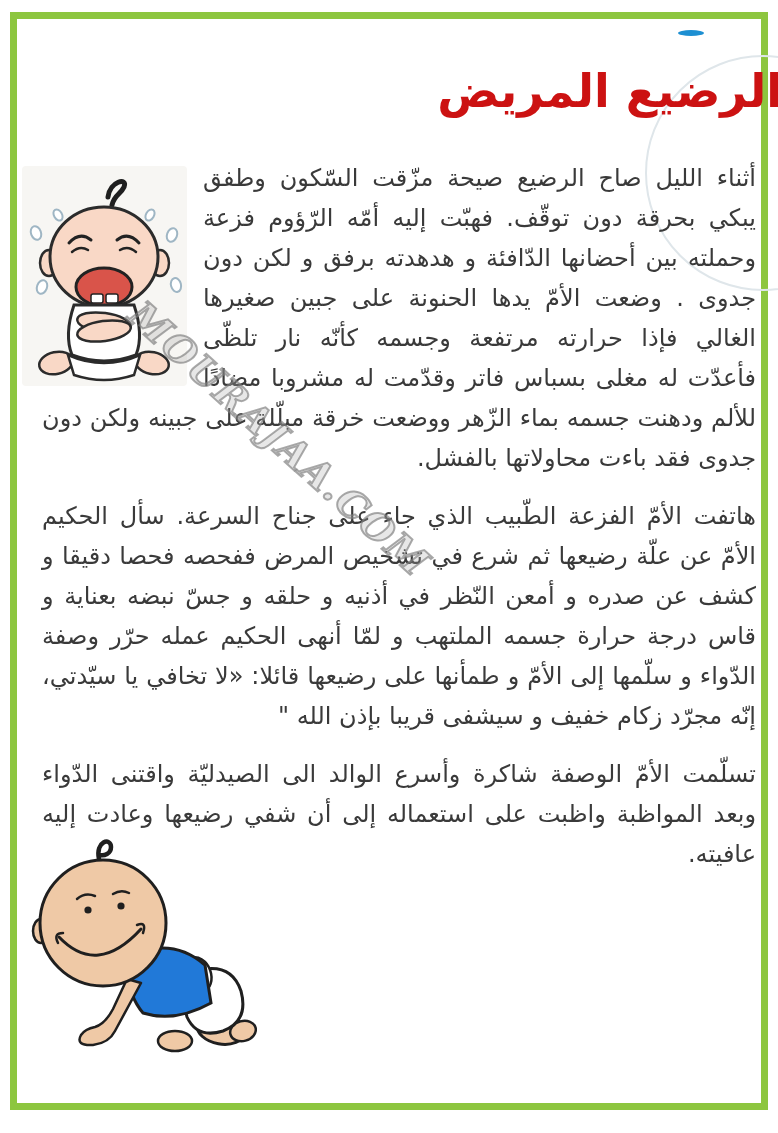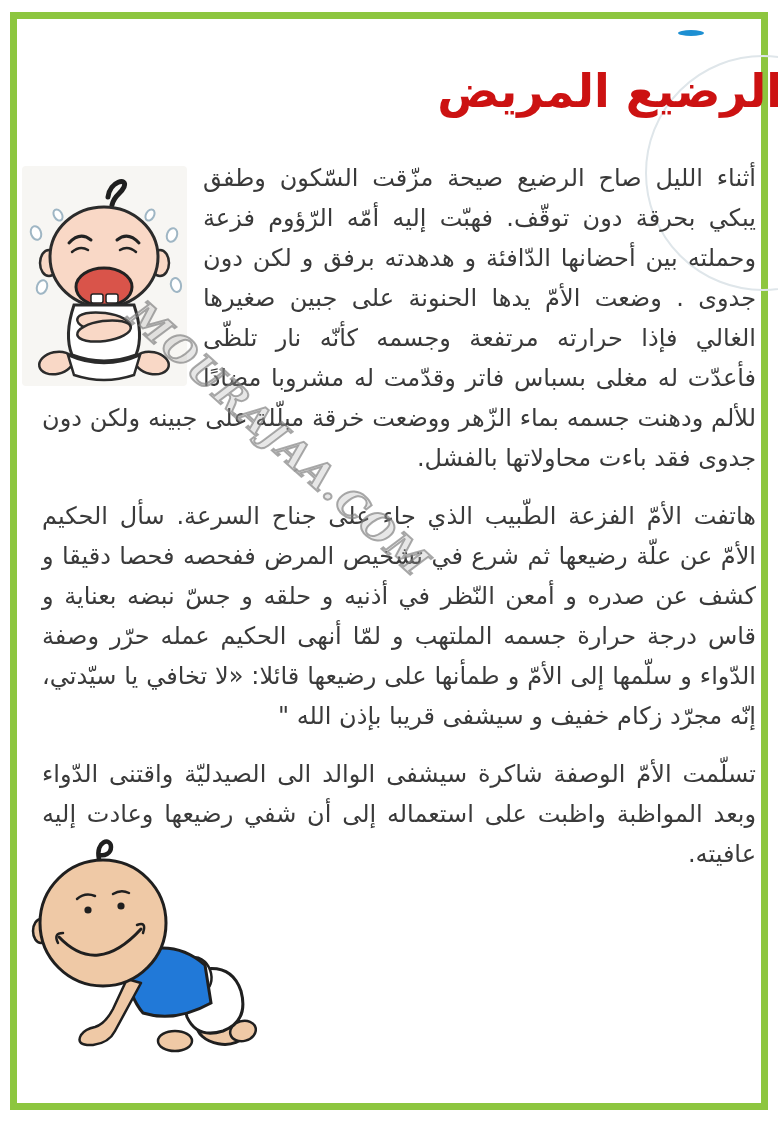--- a/index.html
+++ b/index.html
@@ -101,21 +101,21 @@
           <ellipse cx="130" cy="196" rx="17" ry="11" fill="#f9d8c6" stroke="#2b2b2b" stroke-width="2.5" transform="rotate(12 130 196)"></ellipse>
 
           <path d="M46 188 Q 82 204 118 188 L 112 208 Q 82 218 52 208 Z" fill="#ffffff" stroke="#2b2b2b" stroke-width="2.5"></path>
         </svg>
       </div>
       <span>أثناء الليل صاح الرضيع صيحة مزّقت السّكون وطفق يبكي بحرقة دون توقّف. فهبّت إليه أمّه الرّؤوم فزعة وحملته بين أحضانها الدّافئة و هدهدته برفق و لكن دون جدوى . وضعت الأمّ يدها الحنونة على جبين صغيرها الغالي فإذا حرارته مرتفعة وجسمه كأنّه نار تلظّى فأعدّت له مغلى بسباس فاتر وقدّمت له مشروبا مضادًا للألم ودهنت جسمه بماء الزّهر ووضعت خرقة مبلّلة على جبينه ولكن دون جدوى فقد باءت محاولاتها بالفشل.</span>
     </div>
 
     <p class="para">هاتفت الأمّ الفزعة الطّبيب الذي جاء على جناح السرعة. سأل الحكيم الأمّ عن علّة رضيعها ثم شرع في تشخيص المرض ففحصه فحصا دقيقا و كشف عن صدره و أمعن النّظر في أذنيه و حلقه و جسّ نبضه بعناية و قاس درجة حرارة جسمه الملتهب و لمّا أنهى الحكيم عمله حرّر وصفة الدّواء و سلّمها إلى الأمّ و طمأنها على رضيعها قائلا: «لا تخافي يا سيّدتي، إنّه مجرّد زكام خفيف و سيشفى قريبا بإذن الله "</p>
 
-    <p class="para">تسلّمت الأمّ الوصفة شاكرة سيشفى الوالد الى الصيدليّة واقتنى الدّواء وبعد المواظبة واظبت على استعماله إلى أن شفي رضيعها وعادت إليه عافيته.</p>
+    <p class="para">تسلّمت الأمّ الوصفة شاكرة وأسرع الوالد الى الصيدليّة واقتنى الدّواء وبعد المواظبة واظبت على استعماله إلى أن شفي رضيعها وعادت إليه عافيته.</p>
 
   </div>
 
   <div class="crawl-box">
     <svg viewBox="0 0 232 228" xmlns="http://www.w3.org/2000/svg">
 
       <path d="M74 26 C 70 8, 86 4, 86 14 C 86 21, 79 23, 75 22" fill="none" stroke="#1f1f1f" stroke-width="4.5" stroke-linecap="round"></path>
 
       <ellipse cx="16" cy="98" rx="8" ry="12" fill="#efc9a6" stroke="#1f1f1f" stroke-width="2.5"></ellipse>
 

